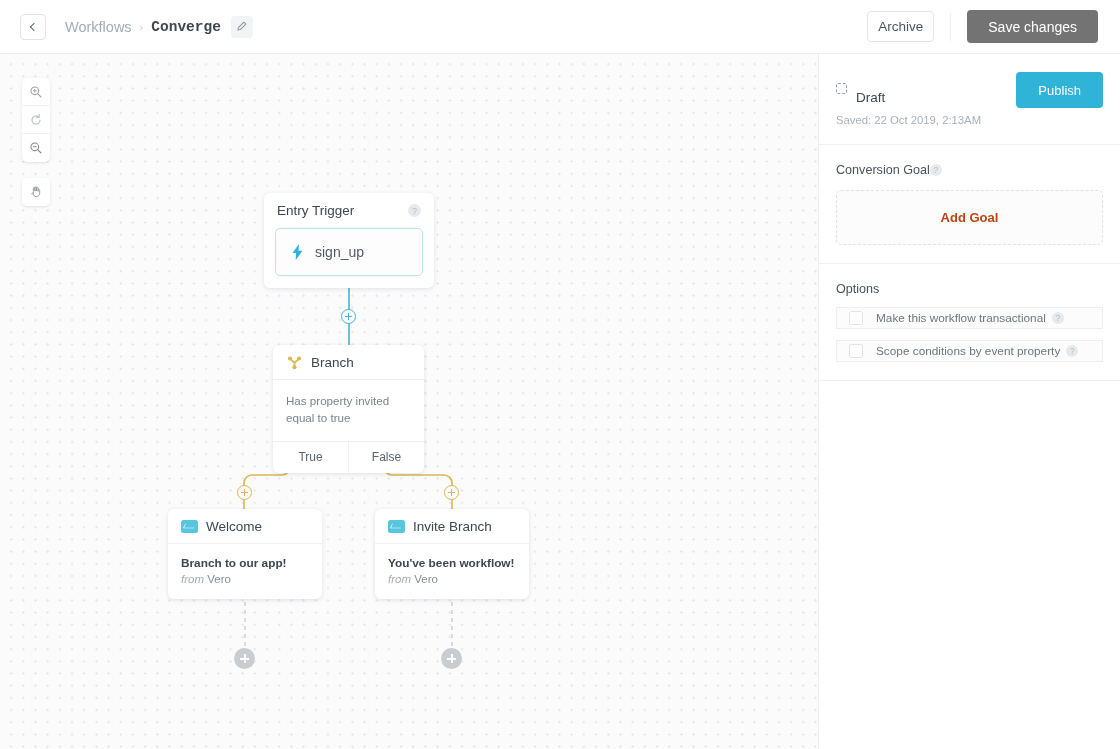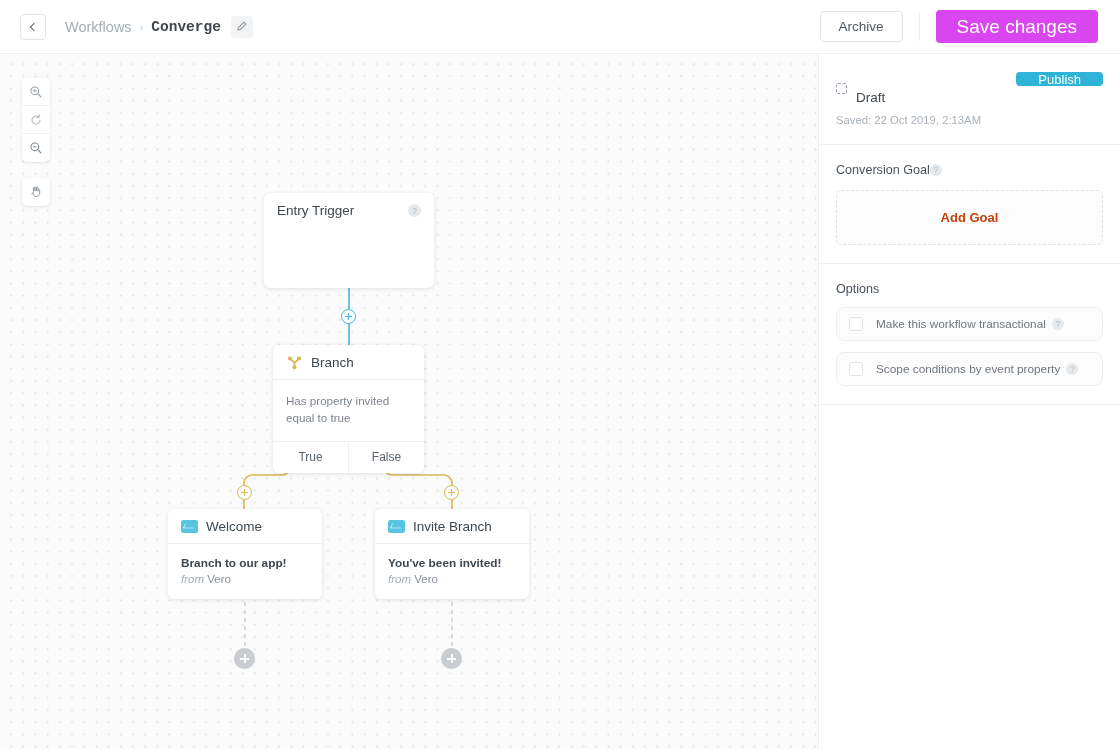--- a/index.html
+++ b/index.html
@@ -32,28 +32,28 @@
   .crumb-sep { font-size: 11px; color: #c3cbd2; }
   .crumb-active { font-size: 14.5px; color: #3d474f; font-weight: 700; cursor: pointer; font-family: Liberation Mono, monospace; }
   .edit-btn {
     width: 22px; height: 22px; border-radius: 4px; background: #f1f3f5;
     display: flex; align-items: center; justify-content: center; cursor: pointer; margin-left: 2px;
   }
   .topbar-right {
     margin-left: auto; display: flex; align-items: center; gap: 0; padding-right: 22px;
   }
   .archive-btn {
-    height: 31px; padding: 0 18px; border: 1px solid #e2e5e8; border-radius: 4px;
+    height: 31px; padding: 0 10px; border: 1px solid #e2e5e8; border-radius: 4px;
     background: #fff; font-size: 13.5px; color: #4d5762; cursor: pointer;
     display: flex; align-items: center;
   }
   .tb-divider { width: 1px; height: 28px; background: #eceef0; margin: 0 16px; }
   .save-btn {
     height: 33px; padding: 0 21px; border: none; border-radius: 4px;
-    background: #d946ef; color: #fff; font-size: 19px; cursor: pointer;
+    background: #737373; color: #fff; font-size: 14px; cursor: pointer;
     display: flex; align-items: center; font-family: inherit;
   }
 
   
   .canvas {
     position: absolute; left: 0; top: 54px; width: 818px; height: 695px;
     background-color: #fbfbfc;
     background-image: radial-gradient(#e6e7ea 1px, transparent 1.1px);
     background-size: 12.2px 12.2px;
     background-position: 5px 4px;
@@ -152,36 +152,36 @@
     background: #ffffff; border-left: 1px solid #eceef0;
   }
   .panel-sec { padding: 18px 17px; border-bottom: 1px solid #eef0f2; }
   .status-row { display: flex; align-items: flex-start; }
   .status-left { flex: 1; }
   .status-line { display: flex; align-items: center; gap: 9px; }
   .draft-box { width: 11px; height: 11px; border: 1.3px dashed #9aa3ab; border-radius: 2px; }
   .draft-txt { font-size: 13.5px; color: #3d474f; margin-top: 18px; }
   .saved-txt { font-size: 11.3px; color: #a9b1b8; margin-top: 9px; }
   .publish-btn {
-    height: 14px; padding: 0 22px; border: none; border-radius: 4px;
+    height: 36px; padding: 0 22px; border: none; border-radius: 4px;
     background: #2fb3d6; color: #fff; font-size: 13px; cursor: pointer;
     font-family: inherit; display: flex; align-items: center;
   }
   .sec-title { font-size: 12.6px; color: #49525b; display: flex; align-items: center; gap: 0; }
   .info-dot {
     width: 12px; height: 12px; border-radius: 50%; background: #e7eaec; color: #b3bbc2;
     font-size: 8.5px; display: flex; align-items: center; justify-content: center;
   }
   .add-goal {
     margin-top: 13px; height: 55px; border: 1.3px dashed #dfe3e7; border-radius: 5px;
     background: #fcfcfd; display: flex; align-items: center; justify-content: center;
     color: #c2410c; font-size: 13px; font-weight: 700; cursor: pointer;
   }
   .opt-row {
-    margin-top: 11px; height: 34px; border: 1px solid #eceef0; border-radius: 8px;
+    margin-top: 11px; height: 22px; border: 1px solid #eceef0; border-radius: 0;
     background: #fcfcfd; display: flex; align-items: center; padding: 0 12px; gap: 13px;
     cursor: pointer;
   }
   .opt-box { width: 14px; height: 14px; border: 1px solid #dfe3e7; border-radius: 2.5px; background: #fff; flex: none; }
   .opt-label { font-size: 11.8px; color: #6e767e; display: flex; align-items: center; gap: 6px; }
 </style>
 </head>
 <body>
 
 <div class="app">
@@ -275,20 +275,26 @@
     </svg>
     <div class="plus grey" style="left:441px; top:594px;">
         <span></span>
       </div>
 
     <div class="node" id="trigger-node">
       <div class="node-hd">
         <span>Entry Trigger</span>
         <span class="help-dot">?</span>
       </div>
+      <div class="trigger-inner">
+        <svg width="13" height="16" viewBox="0 0 12 16">
+          <path d="M7.4 0 1 9h3.6L4.2 16 11 6.8H7z" fill="#2fb3d6"></path>
+        </svg>
+        <span class="trigger-label">sign_up</span>
+      </div>
     </div>
 
     <div class="node" id="branch-node">
       <div class="node-hd bordered">
         <svg width="17" height="17" viewBox="0 0 18 18" style="margin-right:8px">
           <path d="M9 9.4V13M9 9.4 5 5.6M9 9.4l4-3.8" fill="none" stroke="#dcb651" stroke-width="1.9" stroke-linecap="round"></path>
           <circle cx="4.2" cy="4.8" r="2.2" fill="#dcb651"></circle>
           <circle cx="13.8" cy="4.8" r="2.2" fill="#dcb651"></circle>
           <circle cx="9" cy="14" r="2.2" fill="#dcb651"></circle>
         </svg>
@@ -314,21 +320,21 @@
         </div>
       </div>
     </div>
 
     <div class="node email-node" id="email-invite">
       <div class="node-hd bordered">
         <span class="ico-env"></span>
         <span>Invite Branch</span>
       </div>
       <div class="email-body">
-        <div class="email-subject">You've been invited!</div>
+        <div class="email-subject">You've been workflow!</div>
         <div class="email-from">
           <i>from</i>
           <span>Vero</span>
         </div>
       </div>
     </div>
 
   </div>
 
   <div class="panel">

